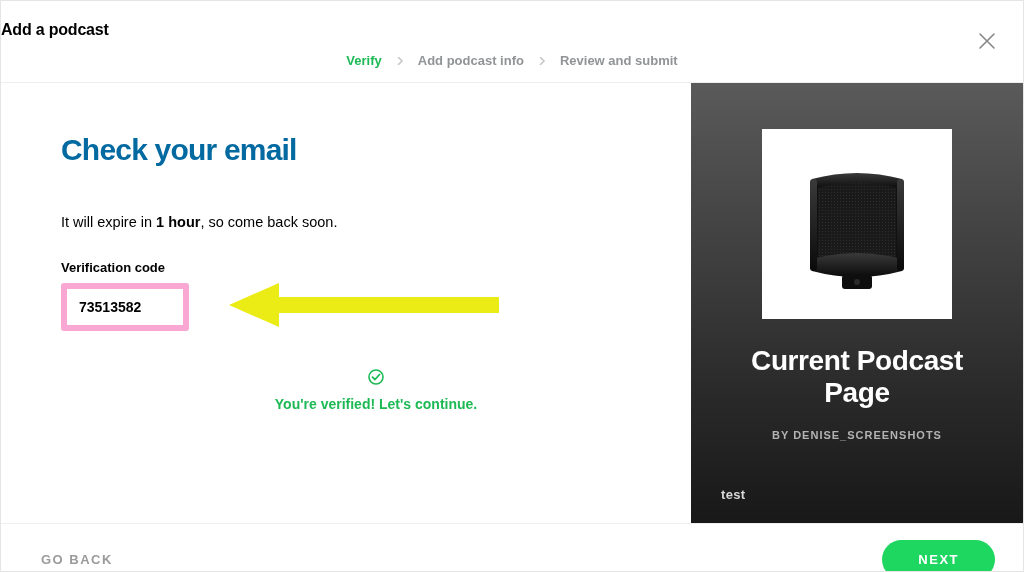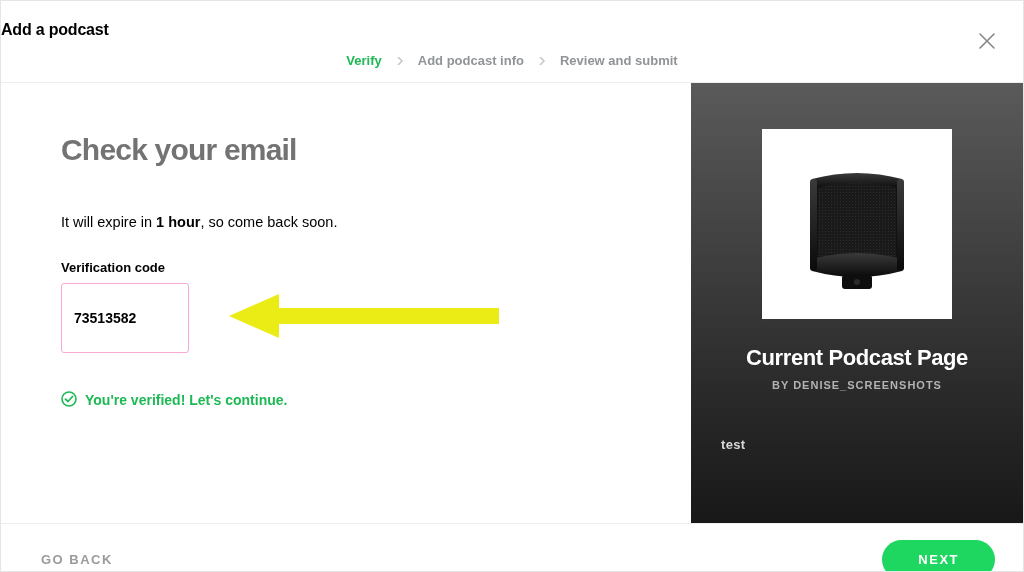--- a/index.html
+++ b/index.html
@@ -48,21 +48,21 @@
     }
     .left {
       flex: 1;
       padding: 50px 0 0 60px;
     }
     .left h1 {
       font-size: 30px;
       font-weight: 900;
       letter-spacing: -0.8px;
       margin-bottom: 22px;
-      color: #737373;
+      color: #0369a1;
     }
     .desc {
       font-size: 14.5px;
       color: #000;
       line-height: 1.55;
       margin-bottom: 26px;
     }
     .desc .bold { font-weight: 700; }
     .field-label {
       font-size: 13px;
@@ -71,36 +71,37 @@
       margin-bottom: 8px;
     }
     .input-row {
       display: flex;
       align-items: center;
       gap: 40px;
       margin-bottom: 38px;
     }
     .code-input {
       width: 128px;
-      padding: 26px 12px;
-      border: 1px solid #f9a8d4;
+      padding: 10px 12px;
+      border: 6px solid #f9a8d4;
       border-radius: 3px;
       font-size: 14px;
       font-weight: 700;
       color: #000;
       font-family: inherit;
     }
     .arrow { position: relative; }
     .success {
       display: flex;
       align-items: center;
       gap: 8px;
       color: #1db954;
       font-size: 14px;
       font-weight: 700;
+      flex-direction: column;
     }
     .preview {
       width: 332px;
       background: linear-gradient(180deg, #5a5a5a 0%, #2a2a2a 70%, #181818 100%);
       color: #fff;
       text-align: center;
       padding: 46px 30px 0;
       display: flex;
       flex-direction: column;
       align-items: center;
@@ -108,24 +109,24 @@
     .artwork {
       width: 190px;
       height: 190px;
       background: #fff;
       margin-bottom: 26px;
       display: flex;
       align-items: center;
       justify-content: center;
     }
     .podcast-title {
-      font-size: 22px;
+      font-size: 28px;
       font-weight: 800;
       letter-spacing: -0.4px;
-      margin-bottom: 8px;
+      margin-bottom: 20px;
     }
     .podcast-author {
       font-size: 11px;
       font-weight: 700;
       letter-spacing: 1px;
       color: #b3b3b3;
       margin-bottom: 46px;
     }
     .episode-label {
       align-self: flex-start;

